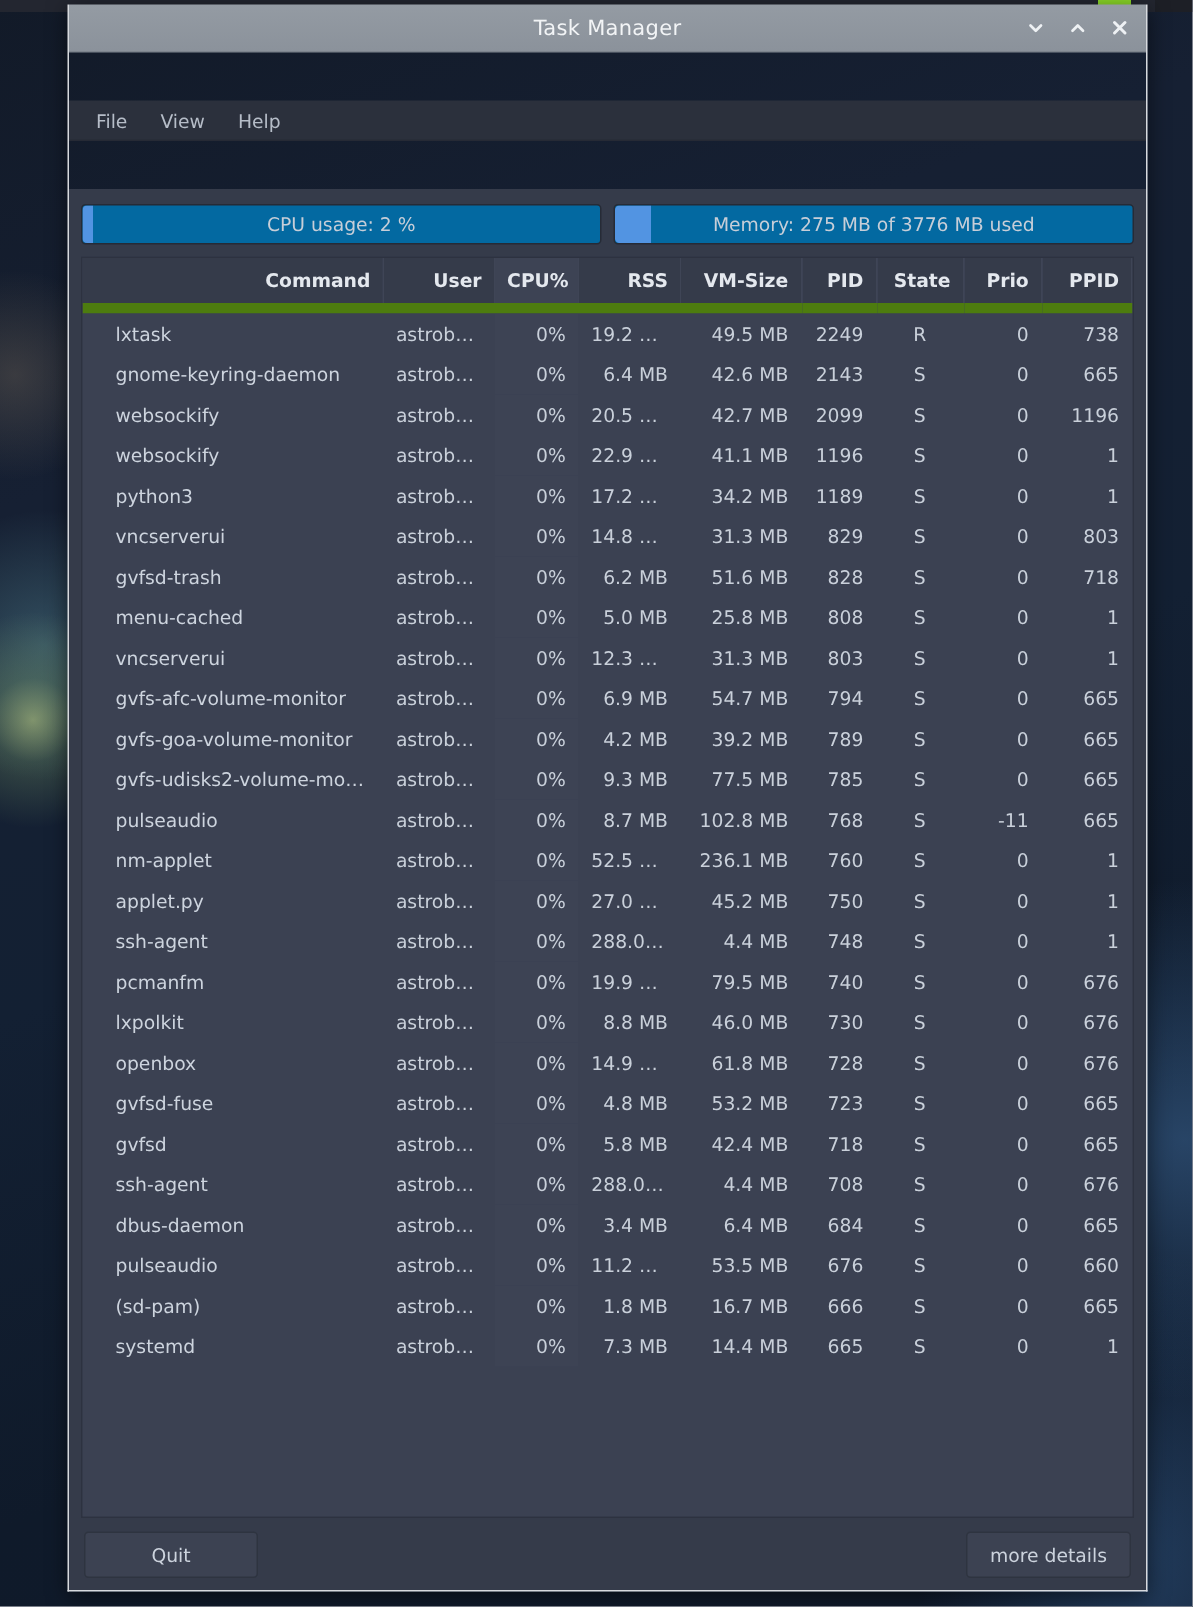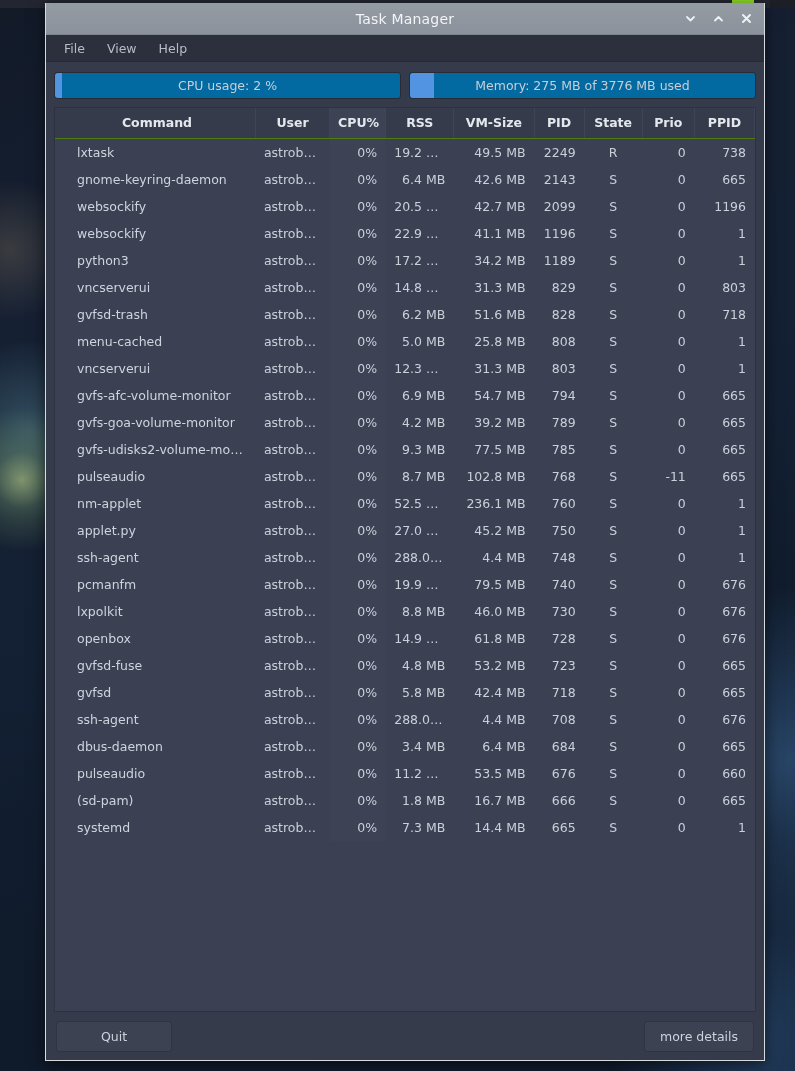--- a/index.html
+++ b/index.html
@@ -52,20 +52,21 @@
     left: 45px;
     top: 3px;
     width: 720px;
     height: 1058px;
     box-shadow: 0 3px 14px rgba(0,0,0,0.55);
     display: flex;
     flex-direction: column;
     border: 1px solid #d7dade;
     border-top: none;
     box-sizing: border-box;
+    gap: 32px;
   }
 
   #titlebar {
     height: 31px;
     background: linear-gradient(to bottom, #949ba3 0%, #8b929b 100%);
     display: flex;
     align-items: center;
     position: relative;
     flex: none;
     border-bottom: 1px solid #7d848d;
@@ -171,23 +172,23 @@
   table.proc {
     width: 100%;
     border-collapse: collapse;
     table-layout: fixed;
   }
   table.proc th {
     background: #353b4a;
     color: #e4e8ee;
     font-size: 12.5px;
     font-weight: bold;
-    text-align: center;
+    text-align: right;
     padding: 7px 8px 8px 8px;
-    border-bottom: 1px solid #4d7c0f;
+    border-bottom: 7px solid #4d7c0f;
     border-right: 1px solid #3f4556;
     white-space: nowrap;
     cursor: pointer;
     position: relative;
   }
   table.proc th.sorted {
     background: #3d4354;
   }
   th .sort-caret {
     display: inline-block;

